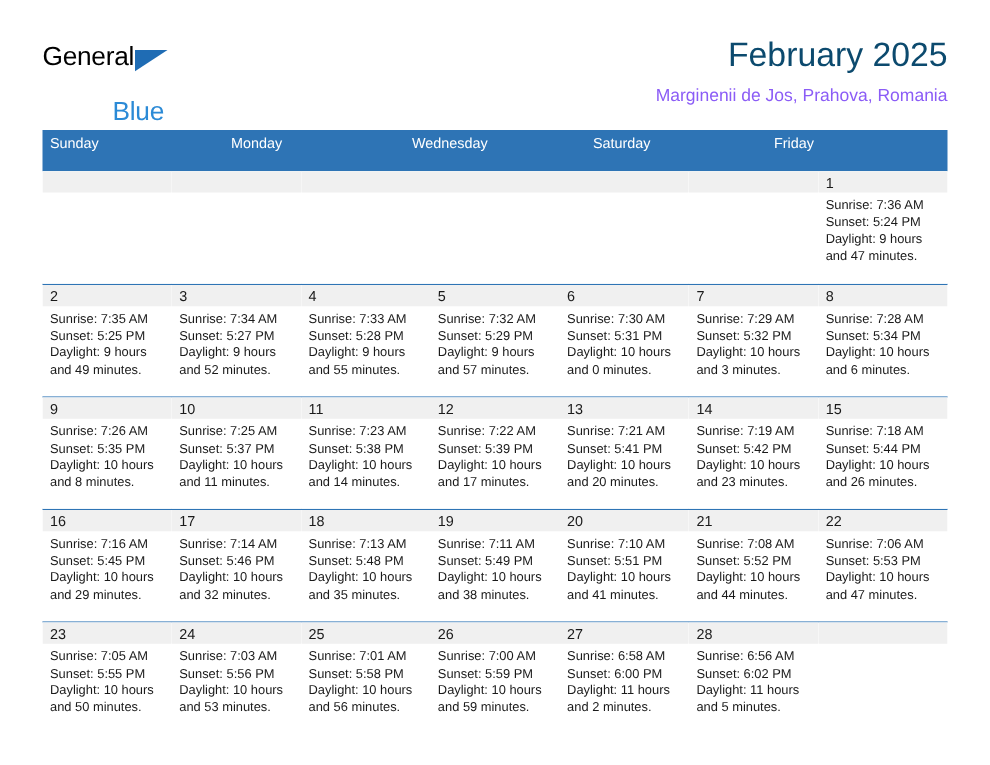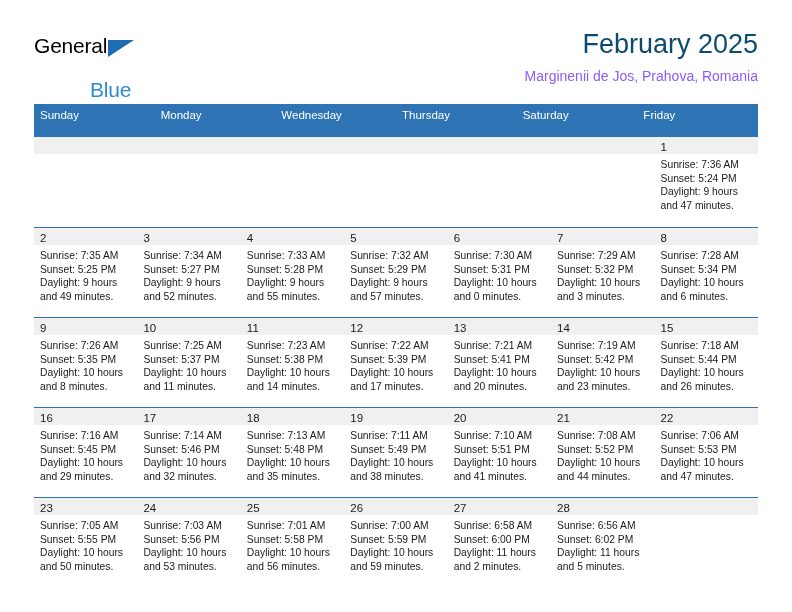--- a/index.html
+++ b/index.html
@@ -167,21 +167,20 @@
     </div>
 
   </div>
 
   <div class="calendar">
 
     <div class="weekdays">
       <div class="weekday">Sunday</div>
       <div class="weekday">Monday</div>
       <div class="weekday">Wednesday</div>
-      <div class="weekday">Thursday</div>
       <div class="weekday">Saturday</div>
       <div class="weekday">Friday</div>
     </div>
 
     <div id="weeks-container">
         <div class="week">
           <div class="daycell empty">
             <div class="day-number-band"><span class="day-number"></span></div>
           </div>
           <div class="daycell empty">

